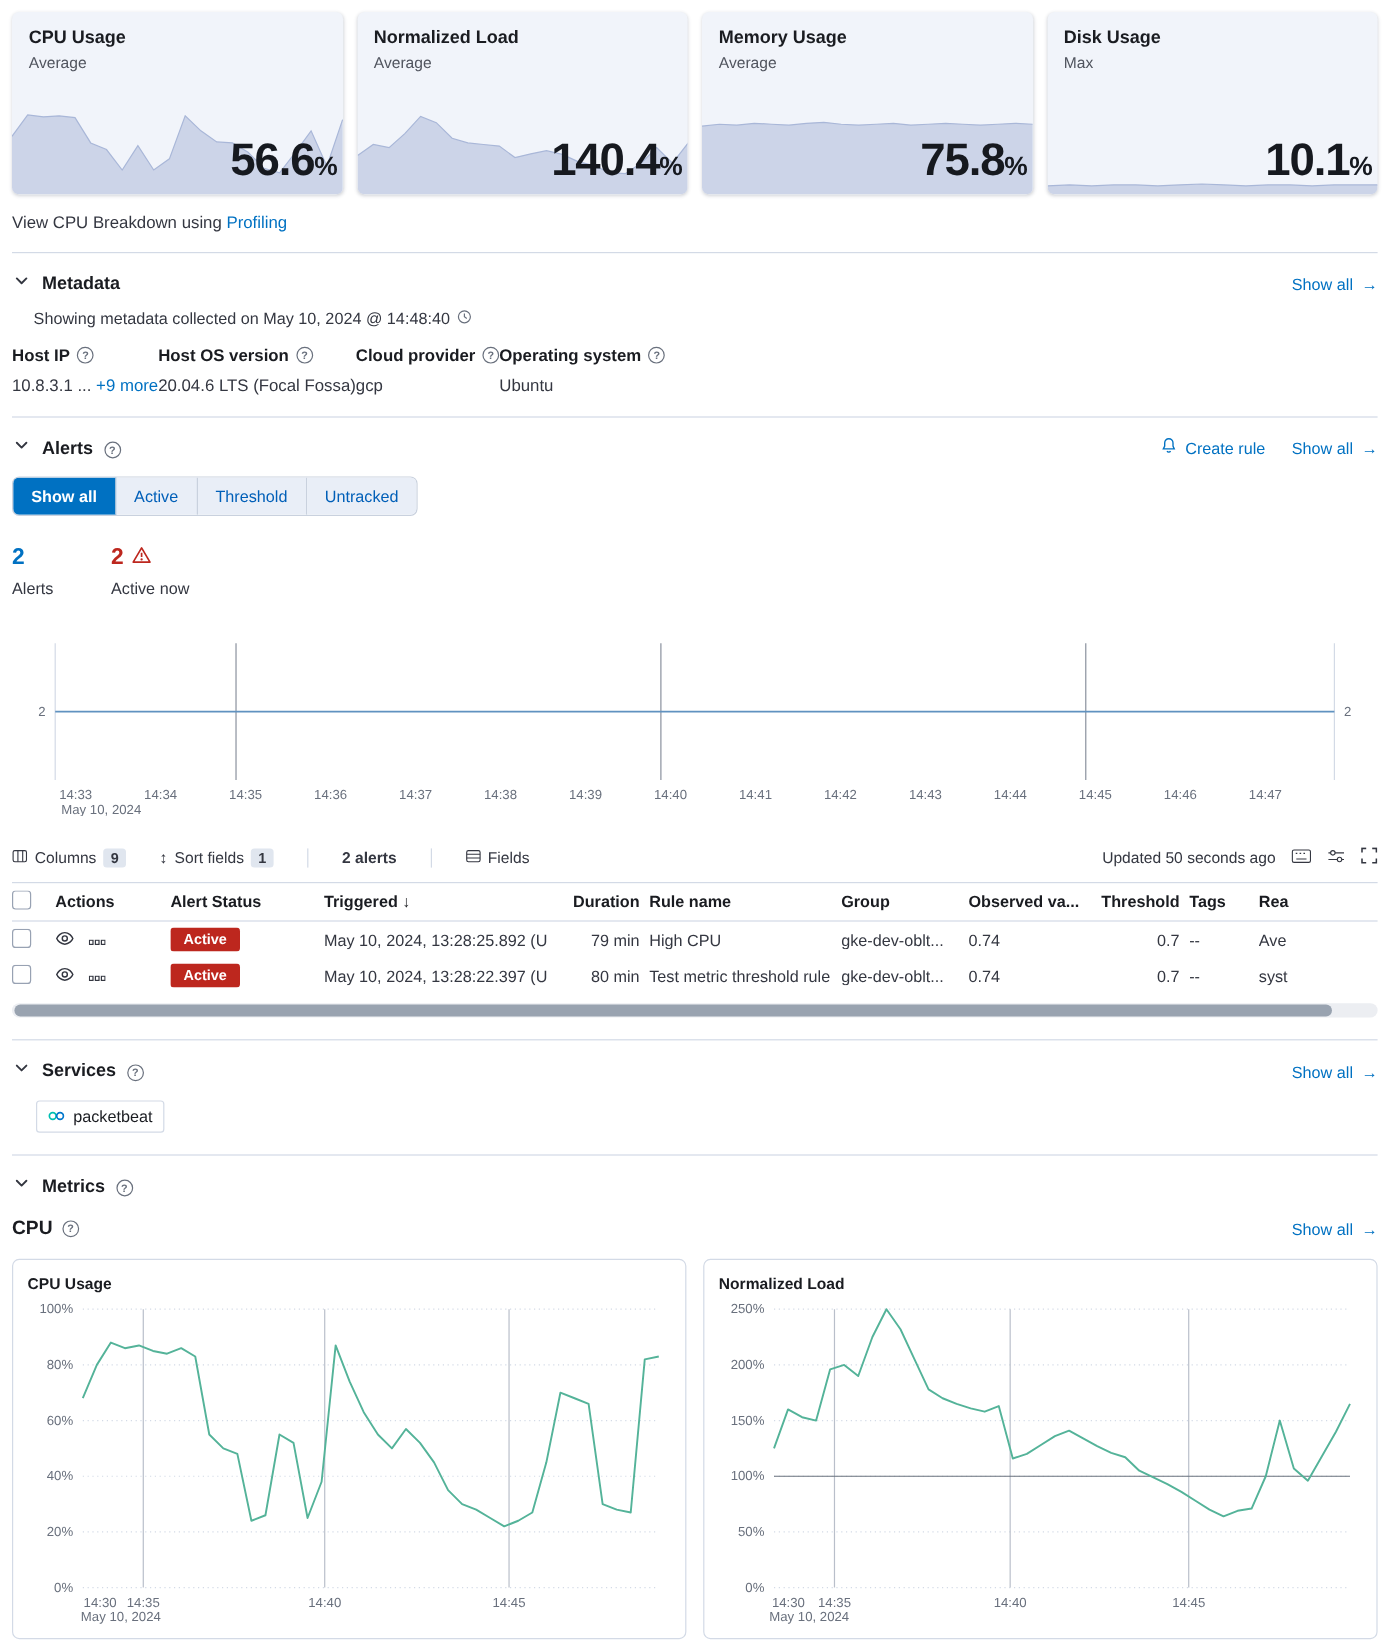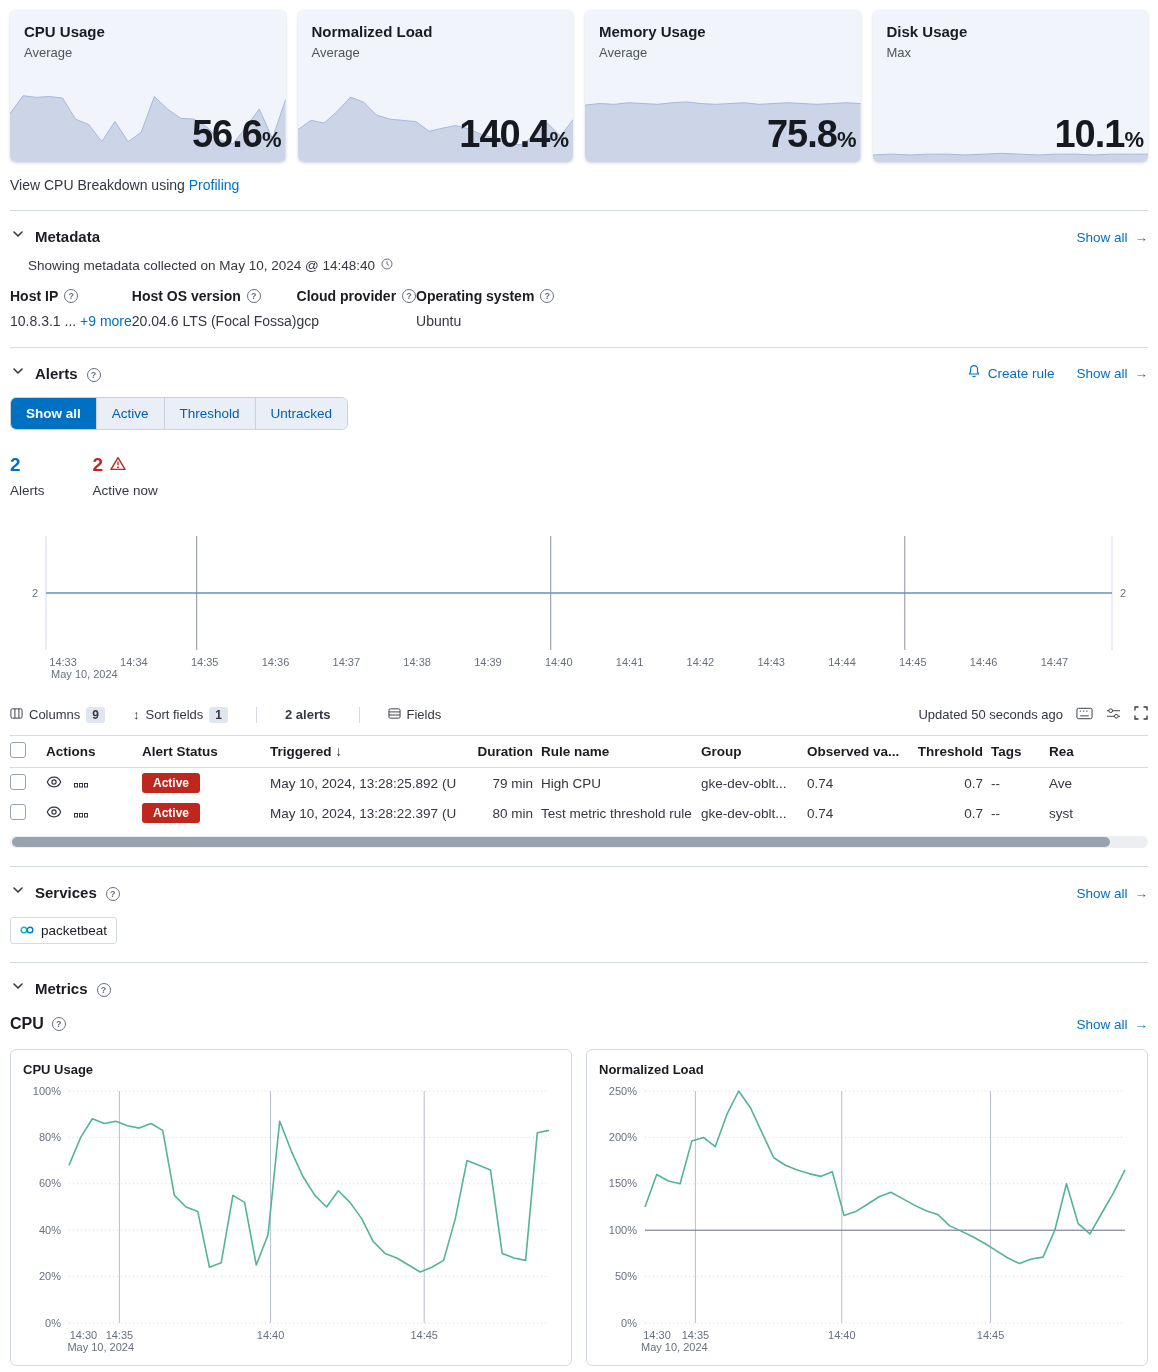--- a/index.html
+++ b/index.html
@@ -74,21 +74,21 @@
               display:inline-block; cursor:pointer; }
   .badge-active { background:#bd271e; color:#fff; font-size:12px; font-weight:600; padding:3px 11px;
                   border-radius:3px; display:inline-block; cursor:pointer; }
   .icon-btn { background:none; border:none; padding:0; cursor:pointer; display:flex; align-items:center; }
   .hscroll { margin-top:8px; height:12px; background:#eceef2; border-radius:6px; position:relative; }
   .hscroll .thumb { position:absolute; left:2px; top:1px; height:10px; width:96.5%; background:#99a3b0;
                     border-radius:5px; cursor:pointer; }
 
   
   .svc-badge { display:inline-flex; align-items:center; gap:7px; border:1px solid #d3dae6; border-radius:3px;
-               padding:5px 9px; font-size:13.5px; color:#1a1c21; margin-top:16px; background:#fff; cursor:pointer; }
+               padding:5px 9px; font-size:13.5px; color:#1a1c21; margin-top:16px; background:#fff; cursor:pointer;margin-left:20px; }
 
   
   .metrics-sub { display:flex; align-items:center; gap:8px; margin-top:18px; }
   .metrics-sub .t { font-size:16px; font-weight:700; color:#1a1c21; }
   .chart-row { display:flex; gap:14px; margin-top:16px; }
   .metric-panel { flex:1; border:1px solid #d3dae6; border-radius:6px; padding:12px 12px 6px 12px; background:#fff; }
   .panel-title { font-size:13px; font-weight:700; color:#1a1c21; }
   svg.big { width:100%; height:278px; display:block; margin-top:4px; }
   .tick { font-size:11px; fill:#69707d; font-family:"Liberation Sans",sans-serif; }
 </style>

